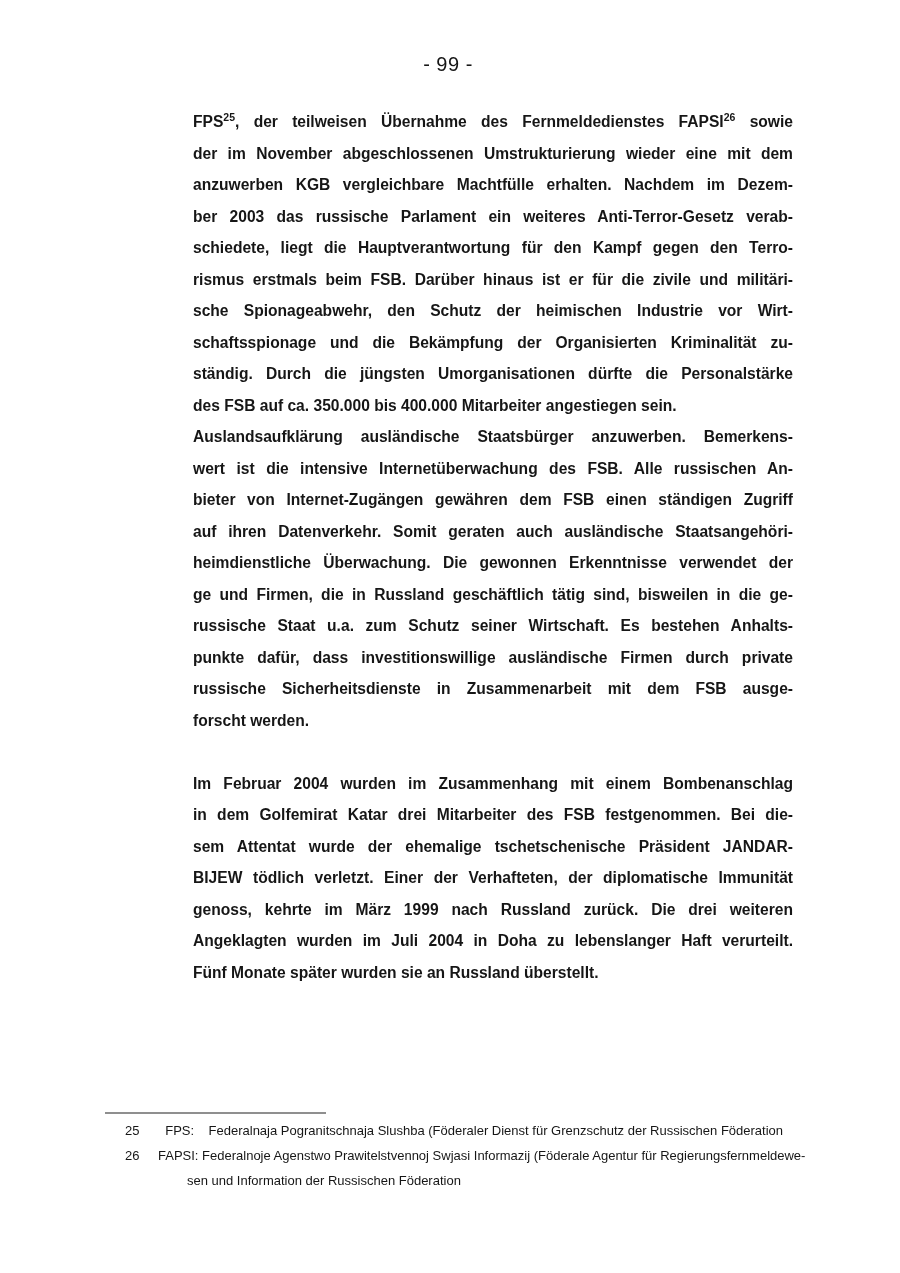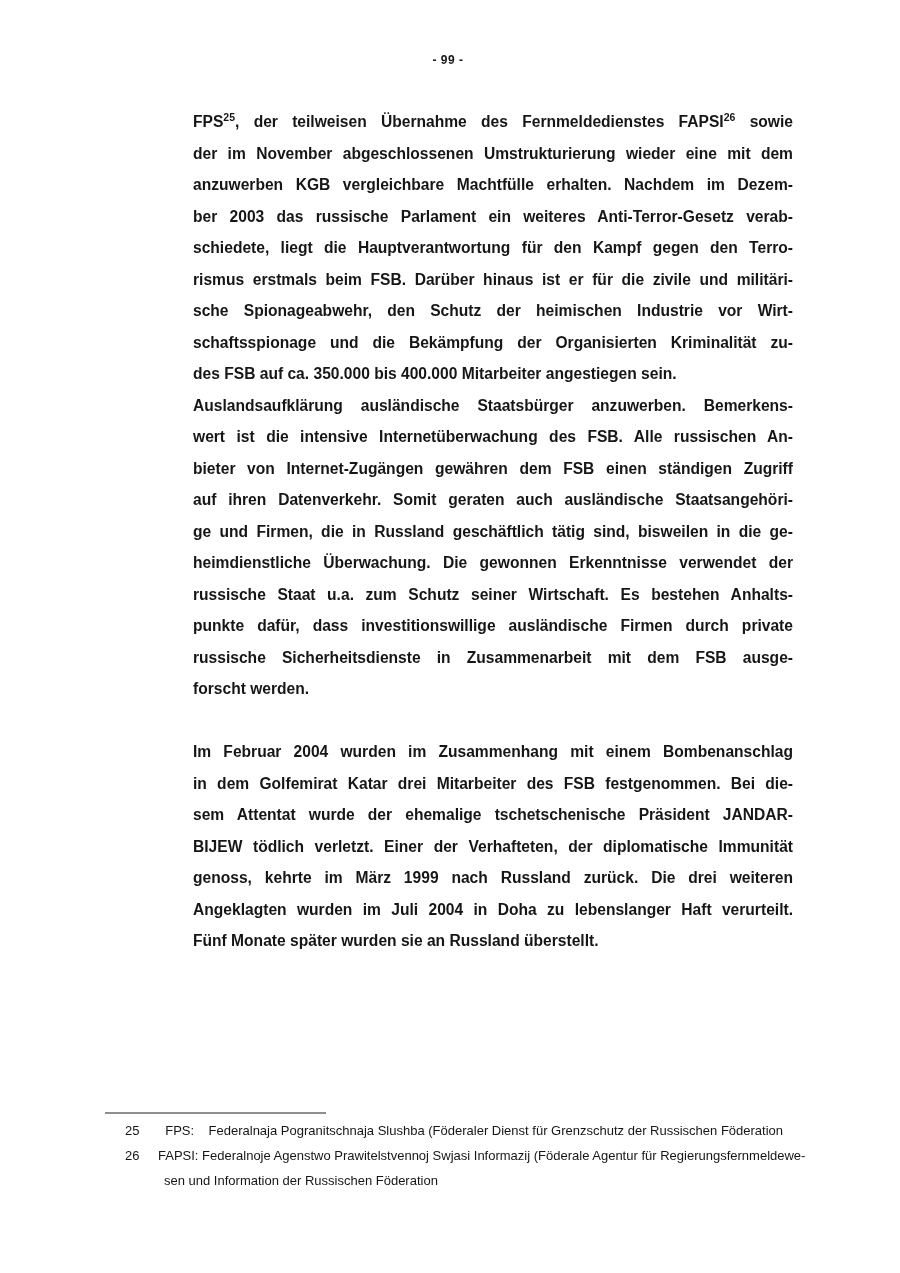--- a/index.html
+++ b/index.html
@@ -10,22 +10,22 @@
     font-family: "Liberation Sans", "DejaVu Sans", sans-serif;
     color: #161616;
     overflow: hidden;
   }
   .page { position: absolute; inset: 0; background: #ffffff; }
 
   .page-number {
     position: absolute;
     top: 53px; left: 0; width: 896px;
     text-align: center;
-    font-size: 12px;
-    font-weight: bold;
+    font-size: 20px;
+    font-weight: normal;
     letter-spacing: 0.5px;
   }
 
   .body-text {
     position: absolute;
     left: 193px; top: 106px; width: 600px;
     font-size: 15.6px;
     line-height: 31.5px;
   }
   .paragraph { margin: 0; }
@@ -55,48 +55,49 @@
     font-size: 13px;
     line-height: 25px;
   }
   .footnote { display: flex; align-items: flex-start; }
   .footnote-number {
     flex: 0 0 33px;
     white-space: pre;
   }
   .footnote-body { flex: 1 1 auto; }
   .footnote-line { white-space: pre; }
-  .footnote-line.cont { margin-left: 6px; }
+  .footnote-line.cont { margin-left: 29px; }
 </style>
 </head>
 <body>
 
 <div class="page">
 
   <div class="page-number">- 99 -</div>
 
   <div class="body-text">
       <div class="paragraph">
         <div class="line just"><span>FPS</span><sup>25</sup><span>, der teilweisen Übernahme des Fernmeldedienstes FAPSI</span><sup>26</sup><span> sowie</span></div>
         <div class="line just"><span>der im November abgeschlossenen Umstrukturierung wieder eine mit dem</span></div>
         <div class="line just"><span>anzuwerben KGB vergleichbare Machtfülle erhalten. Nachdem im Dezem-</span></div>
         <div class="line just"><span>ber 2003 das russische Parlament ein weiteres Anti-Terror-Gesetz verab-</span></div>
         <div class="line just"><span>schiedete, liegt die Hauptverantwortung für den Kampf gegen den Terro-</span></div>
         <div class="line just"><span>rismus erstmals beim FSB. Darüber hinaus ist er für die zivile und militäri-</span></div>
         <div class="line just"><span>sche Spionageabwehr, den Schutz der heimischen Industrie vor Wirt-</span></div>
         <div class="line just"><span>schaftsspionage und die Bekämpfung der Organisierten Kriminalität zu-</span></div>
+        <div class="line just"><span>ständig. Durch die jüngsten Umorganisationen dürfte die Personalstärke</span></div>
         <div class="line"><span>des FSB auf ca. 350.000 bis 400.000 Mitarbeiter angestiegen sein.</span></div>
       </div>
       <div class="paragraph">
         <div class="line just"><span>Auslandsaufklärung ausländische Staatsbürger anzuwerben. Bemerkens-</span></div>
         <div class="line just"><span>wert ist die intensive Internetüberwachung des FSB. Alle russischen An-</span></div>
         <div class="line just"><span>bieter von Internet-Zugängen gewähren dem FSB einen ständigen Zugriff</span></div>
         <div class="line just"><span>auf ihren Datenverkehr. Somit geraten auch ausländische Staatsangehöri-</span></div>
+        <div class="line just"><span>heimdienstliche Überwachung. Die gewonnen Erkenntnisse verwendet der</span></div>
         <div class="line just"><span>ge und Firmen, die in Russland geschäftlich tätig sind, bisweilen in die ge-</span></div>
-        <div class="line just"><span>heimdienstliche Überwachung. Die gewonnen Erkenntnisse verwendet der</span></div>
         <div class="line just"><span>russische Staat u.a. zum Schutz seiner Wirtschaft. Es bestehen Anhalts-</span></div>
         <div class="line just"><span>punkte dafür, dass investitionswillige ausländische Firmen durch private</span></div>
         <div class="line just"><span>russische Sicherheitsdienste in Zusammenarbeit mit dem FSB ausge-</span></div>
         <div class="line"><span>forscht werden.</span></div>
       </div>
       <div class="paragraph gap-before">
         <div class="line just"><span>Im Februar 2004 wurden im Zusammenhang mit einem Bombenanschlag</span></div>
         <div class="line just"><span>in dem Golfemirat Katar drei Mitarbeiter des FSB festgenommen. Bei die-</span></div>
         <div class="line just"><span>sem Attentat wurde der ehemalige tschetschenische Präsident JANDAR-</span></div>
         <div class="line just"><span>BIJEW tödlich verletzt. Einer der Verhafteten, der diplomatische Immunität</span></div>

